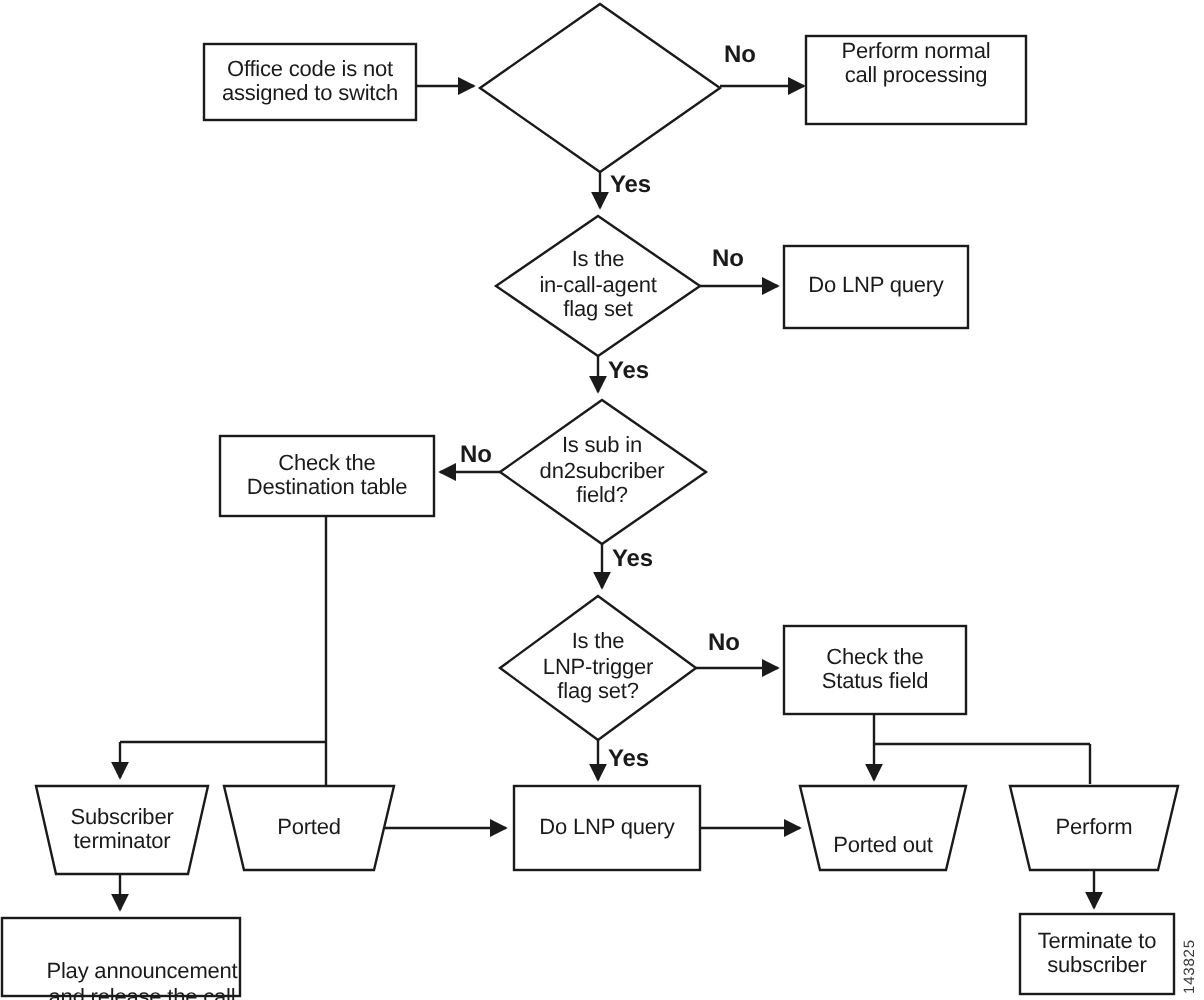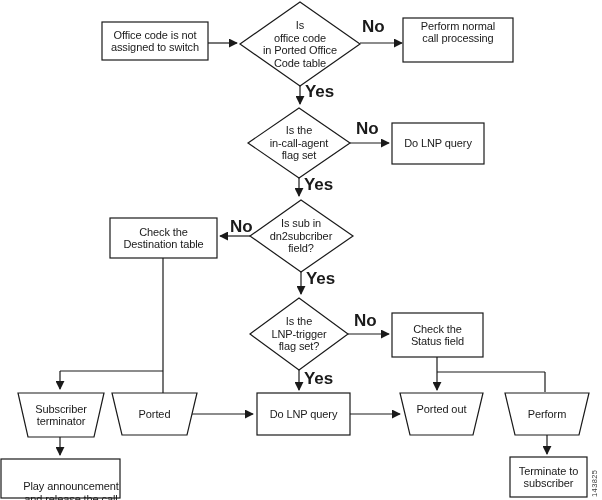--- a/index.html
+++ b/index.html
@@ -7,21 +7,21 @@
     position:relative; width:602px; height:500px; background:#ffffff;
     font-family:"Liberation Sans", sans-serif; color:#1a1a1a; overflow:hidden;
   }
   #shapes { position:absolute; left:0; top:0; }
   .node-text {
     position:absolute; display:flex; align-items:center; justify-content:center;
     text-align:center; white-space:pre-line; font-size:11px; line-height:12.5px;
     letter-spacing:-0.1px; color:#1a1a1a; pointer-events:none;
   }
   .edge-label {
-    position:absolute; font-size:17px; font-weight:bold; line-height:12px;
+    position:absolute; font-size:12px; font-weight:bold; line-height:12px;
     color:#1a1a1a; letter-spacing:-0.1px;
   }
   .fig-num {
     position:absolute; left:590px; top:497px;
     transform:rotate(-90deg); transform-origin:0 0;
     font-size:7.5px; color:#3a3a3a; letter-spacing:0.4px; white-space:nowrap;
   }
 </style>
 </head>
 <body>
@@ -73,45 +73,41 @@
       <rect x="257" y="393" width="93" height="42"></rect>
       <polygon points="400,393 483,393 473,435 410,435"></polygon>
       <polygon points="505,393 589,393 579,435 515,435"></polygon>
       <rect x="1" y="459" width="119" height="39"></rect>
       <rect x="510" y="457" width="77" height="40"></rect>
     </g>
   </svg>
 
   <div class="node-text" style="left:102px;top:22px;width:106px;height:38px">Office code is not
 assigned to switch</div>
-  <div class="node-text" style="left:245px;top:6px;width:110px;height:76px">Is
-office code
-in Ported Office
-Code table</div>
   <div class="node-text" style="left:403px;top:18px;width:110px;height:28px">Perform normal
 call processing</div>
   <div class="node-text" style="left:251px;top:110px;width:96px;height:66px">Is the
 in-call-agent
 flag set</div>
   <div class="node-text" style="left:392px;top:123px;width:92px;height:41px">Do LNP query</div>
   <div class="node-text" style="left:253px;top:202px;width:96px;height:68px">Is sub in
 dn2subcriber
 field?</div>
   <div class="node-text" style="left:110px;top:218px;width:107px;height:40px">Check the
 Destination table</div>
   <div class="node-text" style="left:252px;top:300px;width:94px;height:68px">Is the
 LNP-trigger
 flag set?</div>
   <div class="node-text" style="left:392px;top:313px;width:91px;height:44px">Check the
 Status field</div>
   <div class="node-text" style="left:20px;top:395px;width:82px;height:40px">Subscriber
 terminator</div>
   <div class="node-text" style="left:114px;top:395px;width:81px;height:38px">Ported</div>
   <div class="node-text" style="left:257px;top:393px;width:93px;height:42px">Do LNP query</div>
-  <div class="node-text" style="left:402px;top:390px;width:79px;height:38px">Ported out</div>
+  <div class="node-text" style="left:402px;top:404px;width:79px;height:38px">Ported out</div>
   <div class="node-text" style="left:507px;top:395px;width:80px;height:38px">Perform</div>
   <div class="node-text" style="left:1px;top:473px;width:140px;height:39px">Play announcement
 and release the call</div>
   <div class="node-text" style="left:510px;top:457px;width:77px;height:40px">Terminate to
 subscriber</div>
 
   <div class="edge-label" style="left:362px;top:21px">No</div>
   <div class="edge-label" style="left:305px;top:86px">Yes</div>
   <div class="edge-label" style="left:356px;top:123px">No</div>
   <div class="edge-label" style="left:304px;top:179px">Yes</div>

